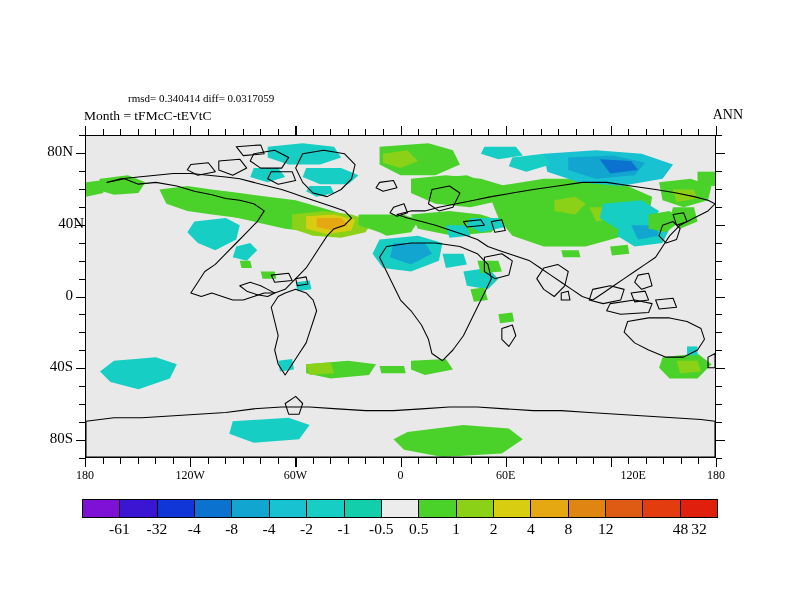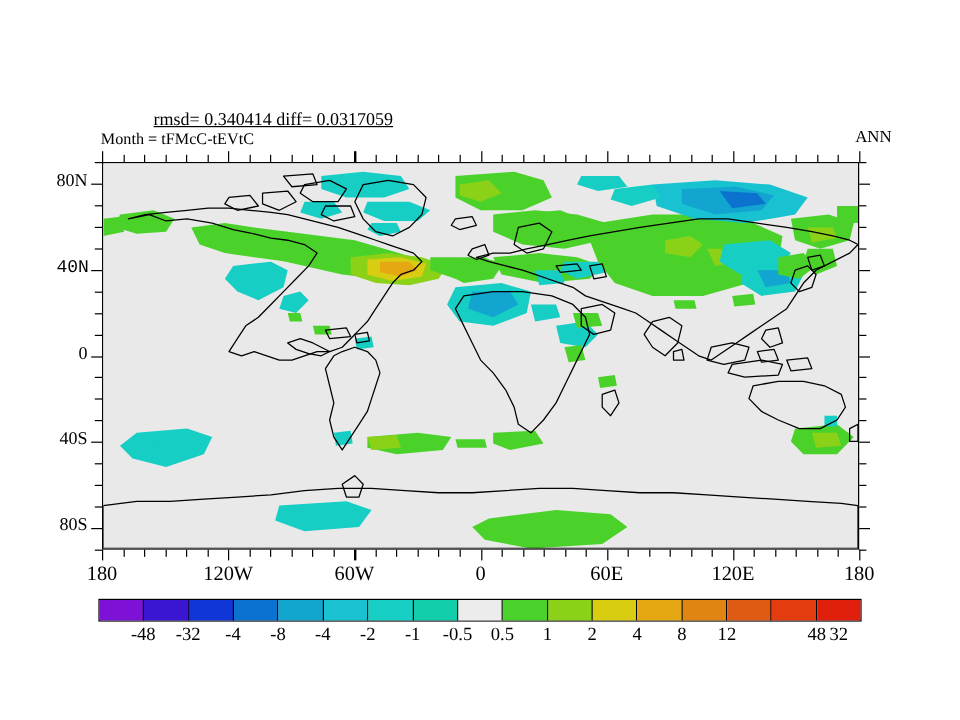--- a/index.html
+++ b/index.html
@@ -9,21 +9,21 @@
     position:relative;overflow:hidden;
   }
   .page{position:absolute;left:0;top:0;width:800px;height:600px;}
 
   
   #title{
     position:absolute;left:0;top:52px;width:800px;text-align:center;
     font-size:25px;color:#000;letter-spacing:.2px;
   }
   #stats{
-    position:absolute;left:128px;top:92px;font-size:15px;color:#000;white-space:nowrap;text-decoration:underline;
+    position:absolute;left:128px;top:92px;font-size:11px;color:#000;white-space:nowrap;
   }
   #expt{
     position:absolute;left:84px;top:108px;font-size:13.5px;color:#000;white-space:nowrap;
   }
   #period{
     position:absolute;left:0;top:105px;width:800px;text-align:center;
     font-size:14px;font-weight:bold;color:#000;
   }
   #season{
     position:absolute;right:57px;top:107px;font-size:14px;color:#000;
@@ -37,21 +37,21 @@
   }
   #mapsvg{position:absolute;left:0;top:0;width:100%;height:100%;display:block;}
 
   
   .tick{position:absolute;background:#000;}
   .tick.x{width:1px;height:6px;}
   .tick.xb{width:1.2px;height:9px;}
   .tick.y{height:1px;width:6px;}
   .tick.yb{height:1.2px;width:9px;}
 
-  .xlab{position:absolute;font-size:17px;color:#000;text-align:center;width:70px;}
+  .xlab{position:absolute;font-size:12px;color:#000;text-align:center;width:70px;}
   .ylab{position:absolute;font-size:15px;color:#000;text-align:right;width:50px;}
 
   
   #cbar{
     position:absolute;left:82px;top:499px;width:636px;height:19px;
     border:1.3px solid #000;box-sizing:border-box;display:flex;
   }
   #cbar .seg{flex:1 1 0;height:100%;border-right:1px solid #000;box-sizing:border-box;}
   #cbar .seg:last-child{border-right:none;}
   #cblabels{position:absolute;left:0;top:520px;width:800px;height:22px;}
@@ -358,24 +358,24 @@
       <div class="tick y" style="left: 716px; top: 170.889px;"></div>
       <div class="tick y yb" style="left: 76px; top: 152.944px;"></div>
       <div class="tick y yb" style="left: 716px; top: 152.944px;"></div>
       <div class="tick y" style="left: 79px; top: 135px;"></div>
       <div class="tick y" style="left: 716px; top: 135px;"></div>
       <div class="xlab" style="left: 50px; top: 468px;">180</div>
       <div class="xlab" style="left: 155.167px; top: 468px;">120W</div>
       <div class="xlab" style="left: 260.333px; top: 468px;">60W</div>
       <div class="xlab" style="left: 365.5px; top: 468px;">0</div>
       <div class="xlab" style="left: 470.667px; top: 468px;">60E</div>
-      <div class="xlab" style="left: 575.833px; top: 468px;">120E</div>
+      <div class="xlab" style="left: 575.833px; top: 468px; text-align: right;">120E</div>
       <div class="xlab" style="left: 681px; top: 468px;">180</div>
       <div class="ylab" style="left: 23px; top: 142.944px;">80N</div>
-      <div class="ylab" style="left: 24px; top: 214.722px; font-family: Liberation Mono, monospace;">40N</div>
+      <div class="ylab" style="left: 34px; top: 214.722px;">40N</div>
       <div class="ylab" style="left: 23px; top: 286.5px;">0</div>
       <div class="ylab" style="left: 23px; top: 358.278px;">40S</div>
       <div class="ylab" style="left: 23px; top: 430.056px;">80S</div>
     </div>
 
   <div id="cbar">
       <div class="seg" style="background: rgb(125, 18, 214);"></div>
       <div class="seg" style="background: rgb(58, 22, 210);"></div>
       <div class="seg" style="background: rgb(17, 54, 216);"></div>
       <div class="seg" style="background: rgb(11, 114, 208);"></div>
@@ -387,21 +387,21 @@
       <div class="seg" style="background: rgb(74, 210, 42);"></div>
       <div class="seg" style="background: rgb(139, 209, 23);"></div>
       <div class="seg" style="background: rgb(217, 205, 18);"></div>
       <div class="seg" style="background: rgb(229, 168, 18);"></div>
       <div class="seg" style="background: rgb(224, 133, 18);"></div>
       <div class="seg" style="background: rgb(223, 90, 18);"></div>
       <div class="seg" style="background: rgb(226, 60, 15);"></div>
       <div class="seg" style="background: rgb(224, 31, 12);"></div>
     </div>
   <div id="cblabels">
-      <div class="cblab" style="left: 89.4118px;">-48</div>
+      <div class="cblab" style="left: 89.4118px;">-61</div>
       <div class="cblab" style="left: 126.824px;">-32</div>
       <div class="cblab" style="left: 164.235px;">-4</div>
       <div class="cblab" style="left: 201.647px;">-8</div>
       <div class="cblab" style="left: 239.059px;">-4</div>
       <div class="cblab" style="left: 276.471px;">-2</div>
       <div class="cblab" style="left: 313.882px;">-1</div>
       <div class="cblab" style="left: 351.294px;">-0.5</div>
       <div class="cblab" style="left: 388.706px;">0.5</div>
       <div class="cblab" style="left: 426.118px;">1</div>
       <div class="cblab" style="left: 463.529px;">2</div>

